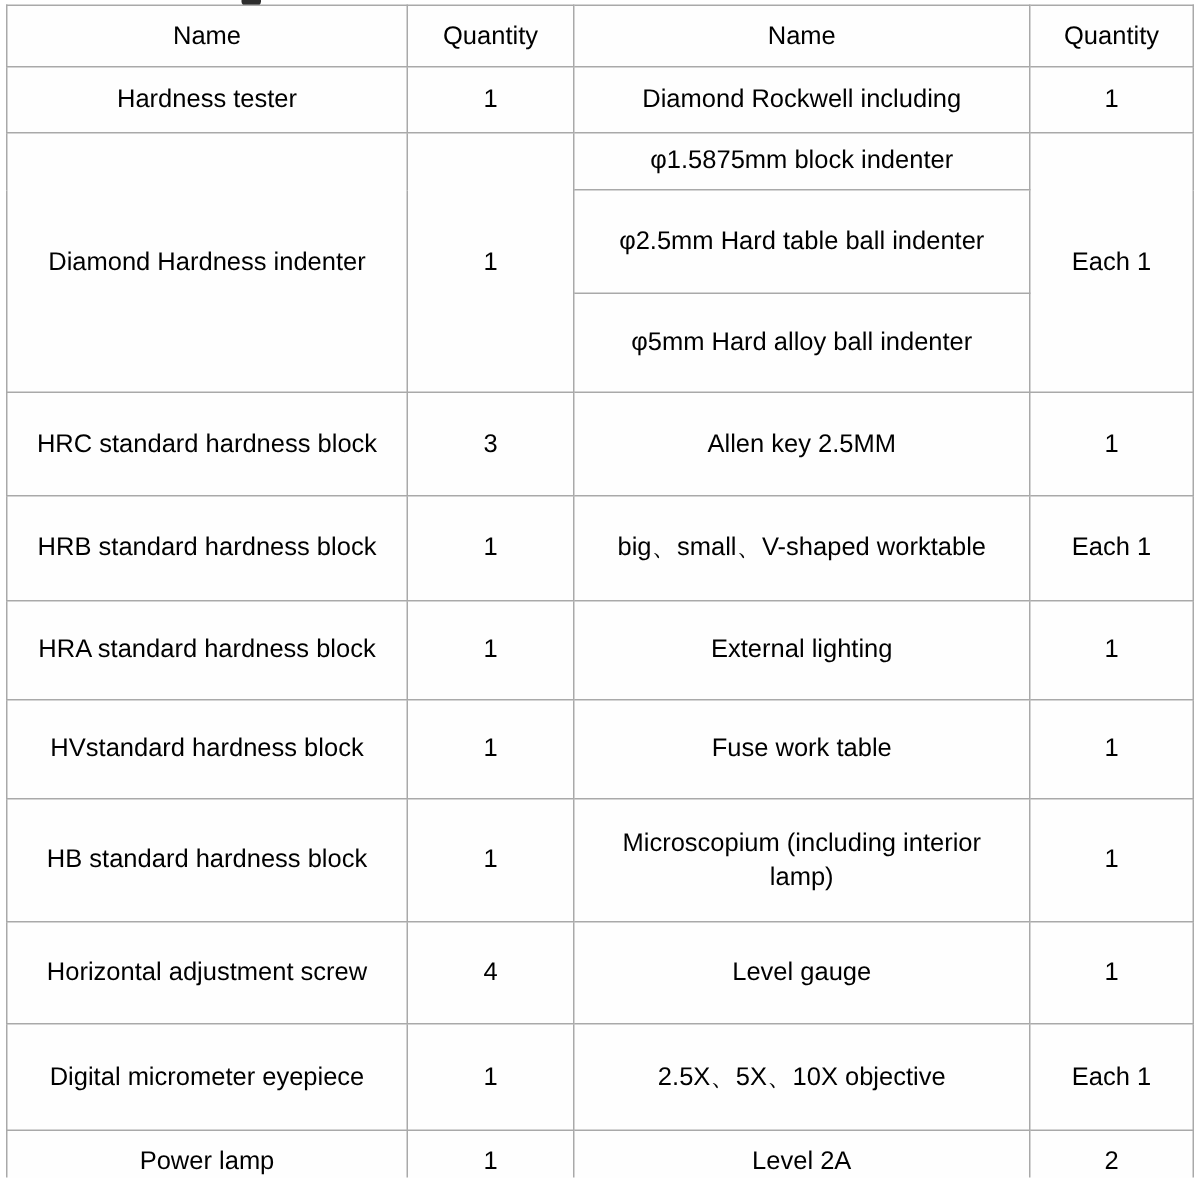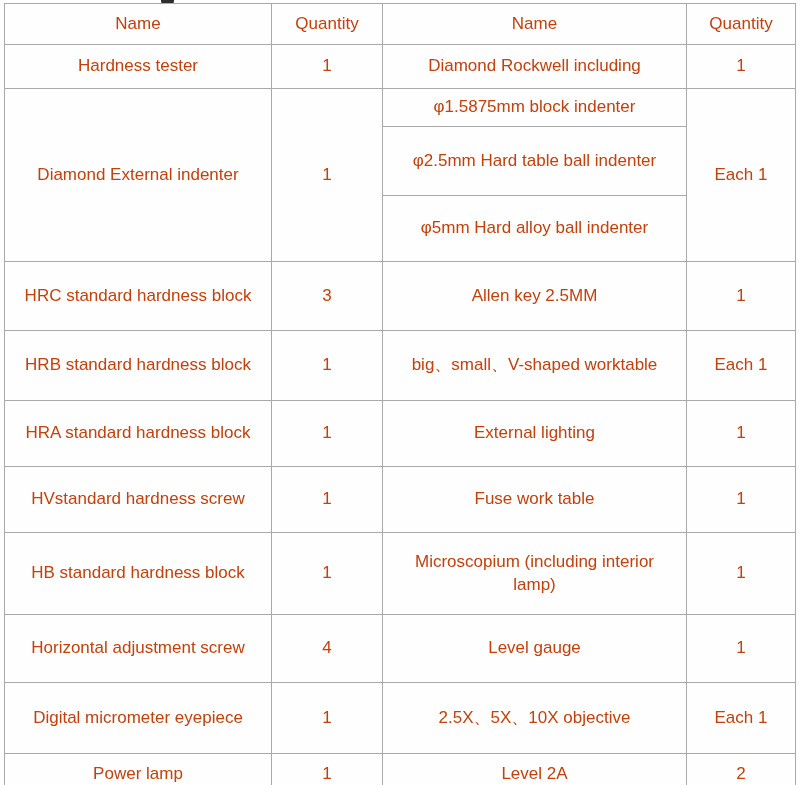--- a/index.html
+++ b/index.html
@@ -23,21 +23,21 @@
     width: 791px;
     border-collapse: collapse;
     table-layout: fixed;
   }
   table.parts td, table.parts th {
     border: 1px solid #a9a9a9;
     text-align: center;
     vertical-align: middle;
     font-size: 17px;
     font-weight: 400;
-    color: #c2410c;
+    color: #000000;
     line-height: 1.3;
     padding: 2px 10px;
     background: #fefefe;
   }
   table.parts th { font-weight: 400; }
   td.c3 { padding: 2px 13px; }
 </style>
 </head>
 <body>
 
@@ -62,21 +62,21 @@
     </tr>
 
     <tr style="height:44px">
       <td>Hardness tester</td>
       <td>1</td>
       <td class="c3">Diamond Rockwell including</td>
       <td>1</td>
     </tr>
 
     <tr style="height:38px">
-      <td rowspan="3">Diamond External indenter</td>
+      <td rowspan="3">Diamond Hardness indenter</td>
       <td rowspan="3">1</td>
       <td class="c3">φ1.5875mm block indenter</td>
       <td rowspan="3">Each 1</td>
     </tr>
 
     <tr style="height:69px">
       <td class="c3">φ2.5mm Hard table ball indenter</td>
     </tr>
 
     <tr style="height:66px">
@@ -98,21 +98,21 @@
     </tr>
 
     <tr style="height:66px">
       <td>HRA standard hardness block</td>
       <td>1</td>
       <td class="c3">External lighting</td>
       <td>1</td>
     </tr>
 
     <tr style="height:66px">
-      <td>HVstandard hardness screw</td>
+      <td>HVstandard hardness block</td>
       <td>1</td>
       <td class="c3">Fuse work table</td>
       <td>1</td>
     </tr>
 
     <tr style="height:82px">
       <td>HB standard hardness block</td>
       <td>1</td>
       <td class="c3">Microscopium (including interior lamp)</td>
       <td>1</td>

